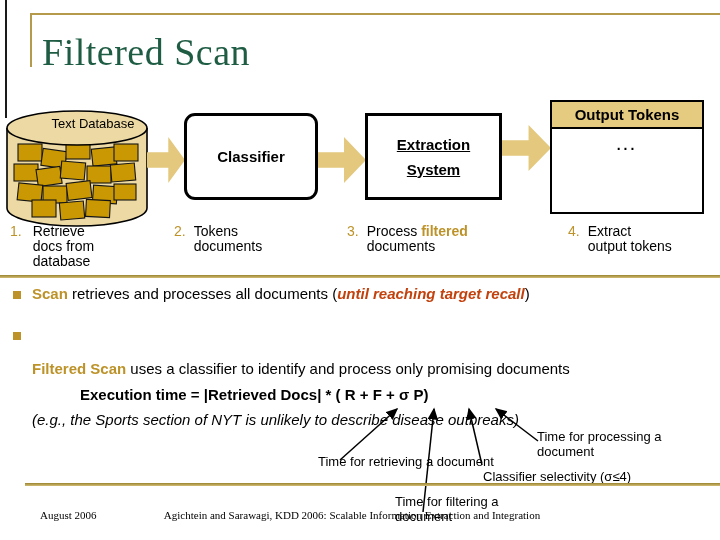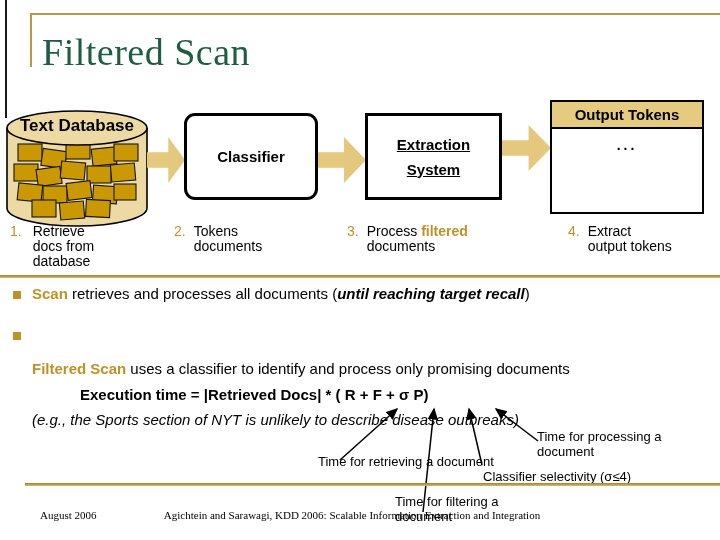--- a/index.html
+++ b/index.html
@@ -15,21 +15,21 @@
   .frame-top { left:30px; top:13px; width:690px; height:2px; background:#b49a4a; }
   .frame-left { left:30px; top:13px; width:2px; height:54px; background:#b49a4a; }
 
   .title {
     left:42px; top:30px; margin:0; font-family:"Liberation Serif", serif;
     font-weight:normal; font-size:38px; color:#1f5c44; letter-spacing:0.5px;
   }
 
   
   .db { left:4px; top:108px; width:146px; height:122px; }
-  .db-label { left:4px; top:116px; width:146px; text-align:center; font-weight:bold; font-size:17px; }
+  .db-label { left:20px; top:116px; width:146px; text-align:center; font-weight:normal; font-size:13px; }
   .box {
     background:#fff; border:3px solid #000; display:flex; flex-direction:column;
     align-items:center; justify-content:center; font-weight:bold; font-size:15px; text-align:center;
   }
   .classifier { left:184px; top:113px; width:128px; height:81px;border-radius:11px; }
   .extraction { left:365px; top:113px; width:131px; height:81px; gap:8px;text-decoration:underline; }
   .flow-arrow {
     background:#e3c87e;
     clip-path: polygon(0% 33%, 56% 33%, 56% 0%, 100% 50%, 56% 100%, 56% 67%, 0% 67%);
   }
@@ -56,21 +56,21 @@
   .divider2 { left:25px; top:483px; width:695px; height:3px; background:linear-gradient(to bottom,#9a8430,#d2bd76); }
 
   
   .bullet-sq { width:8px; height:8px; background:#bd9329; }
   .sq1 { left:13px; top:291px; }
   .sq2 { left:13px; top:332px; }
   .bullet-text { font-size:15px; white-space:pre; }
   .b1 { left:32px; top:285px; }
   .b2 { left:32px; top:326px; line-height:17px; }
   .lead { color:#bd9329; font-weight:bold; }
-  .em-gold { color:#000000; font-weight:bold; font-style:italic; }
+  .em-gold { color:#c2410c; font-weight:bold; font-style:italic; }
   .italic-line { font-style:italic; }
 
   
   .formula { left:80px; top:386px; font-size:15px; font-weight:bold; white-space:pre; }
 
   
   .ann { font-size:13px; line-height:15px; }
   .ann-retrieving { left:318px; top:454px; width:185px; }
   .ann-processing { left:537px; top:429px; width:133px; }
   .ann-selectivity { left:483px; top:469px; white-space:nowrap; text-align:left; }

